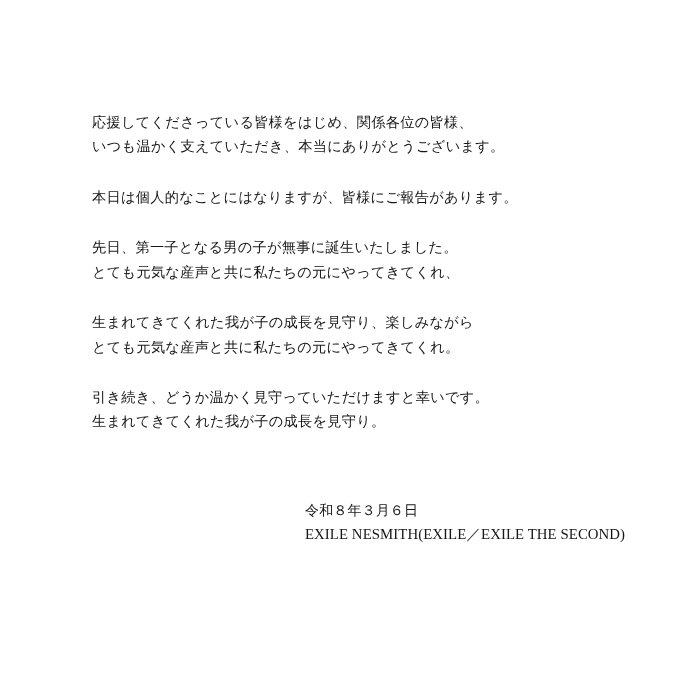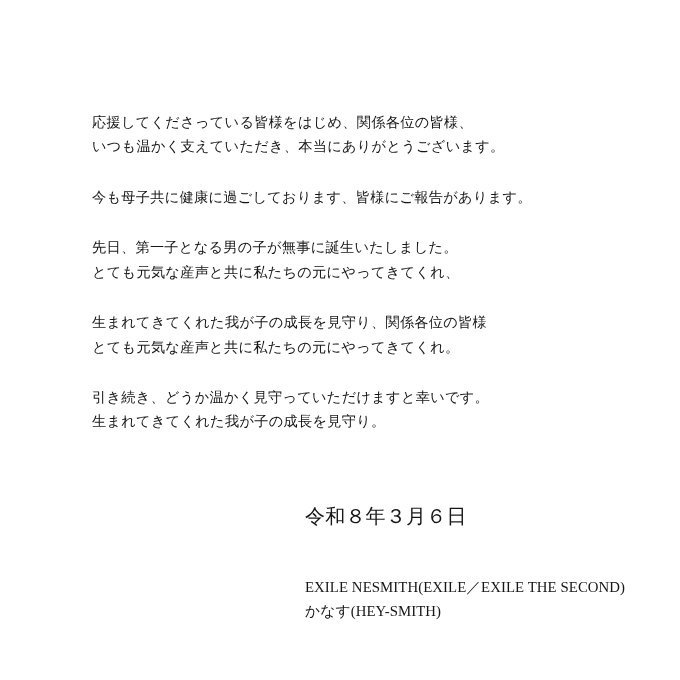--- a/index.html
+++ b/index.html
@@ -50,64 +50,62 @@
   }
   .sig-line {
     display: block;
     font-size: 14.2px;
     line-height: 1.62;
     letter-spacing: 0.01em;
     color: #161616;
     white-space: pre;
   }
   .sig-date {
-    font-size: 20px;
+    font-size: 14px;
   }
   .sig-name {
     font-size: 14.8px;
     letter-spacing: 0.005em;
-    margin-top: 44px;
   }
   .sig-name2 {
     font-size: 14.8px;
     letter-spacing: 0.005em;
   }
 </style>
 </head>
 <body>
 
 <div class="page">
 
   <div class="statement">
 
     <p class="para">
       <span class="line">応援してくださっている皆様をはじめ、関係各位の皆様、</span>
       <span class="line">いつも温かく支えていただき、本当にありがとうございます。</span>
     </p>
 
     <p class="para">
-      <span class="line">今も母子共に健康に過ごしております、皆様にご報告があります。</span>
+      <span class="line">本日は個人的なことにはなりますが、皆様にご報告があります。</span>
     </p>
 
     <p class="para">
       <span class="line">先日、第一子となる男の子が無事に誕生いたしました。</span>
       <span class="line">とても元気な産声と共に私たちの元にやってきてくれ、</span>
     </p>
 
     <p class="para">
-      <span class="line">生まれてきてくれた我が子の成長を見守り、関係各位の皆様</span>
+      <span class="line">生まれてきてくれた我が子の成長を見守り、楽しみながら</span>
       <span class="line">とても元気な産声と共に私たちの元にやってきてくれ。</span>
     </p>
 
     <p class="para">
       <span class="line">引き続き、どうか温かく見守っていただけますと幸いです。</span>
       <span class="line">生まれてきてくれた我が子の成長を見守り。</span>
     </p>
 
   </div>
 
   <div class="signature">
     <span class="sig-line sig-date">令和８年３月６日</span>
     <span class="sig-line sig-name">EXILE NESMITH(EXILE／EXILE THE SECOND)</span>
-    <span class="sig-line sig-name2">かなす(HEY-SMITH)</span>
   </div>
 
 </div>
 
 </body></html>

